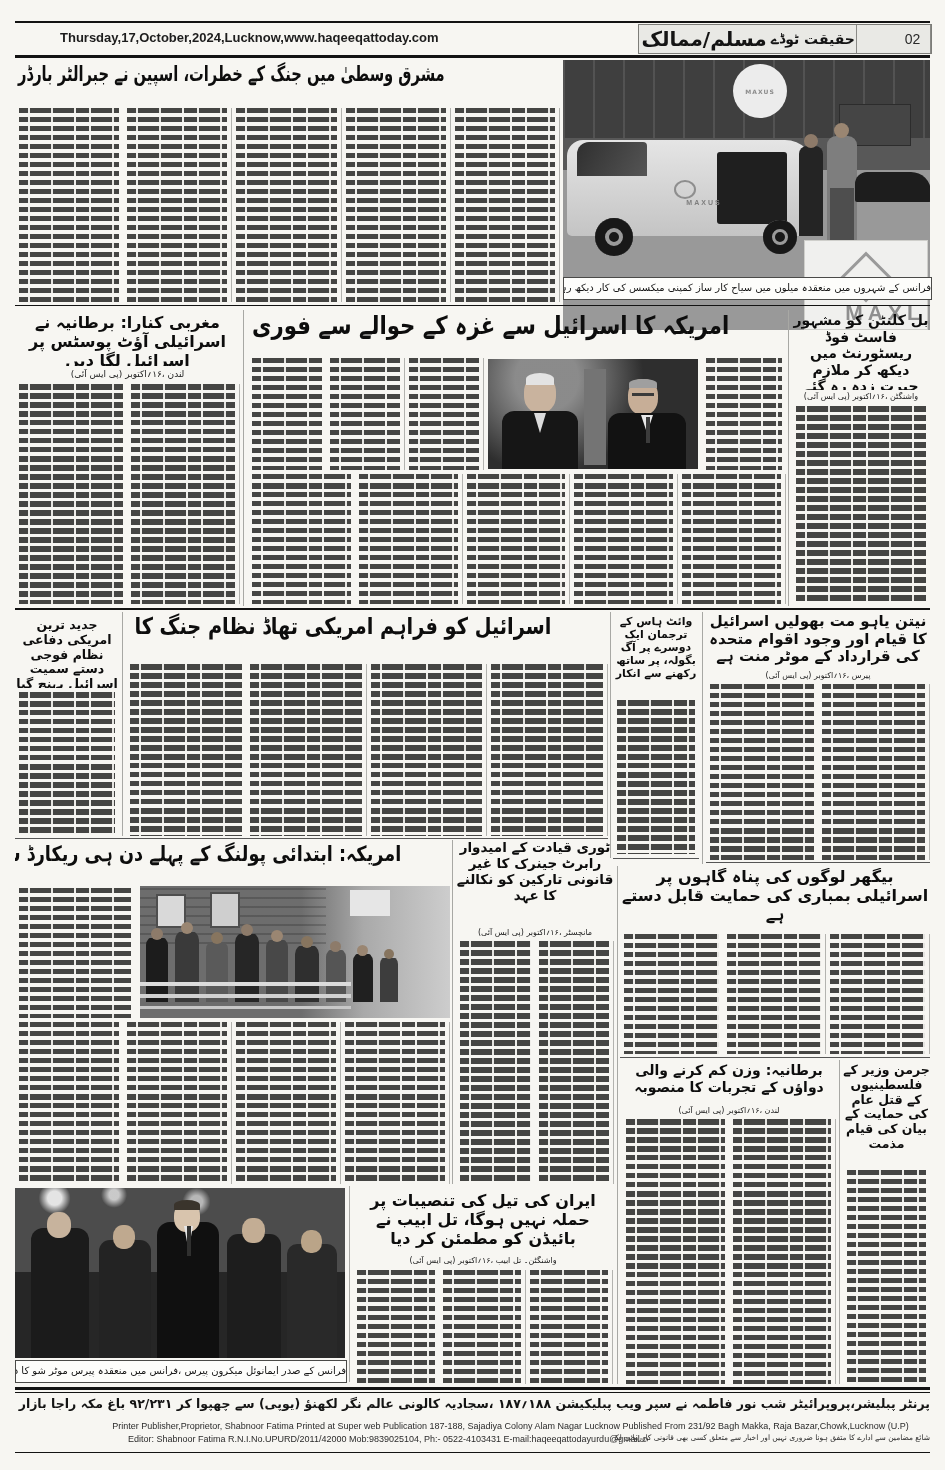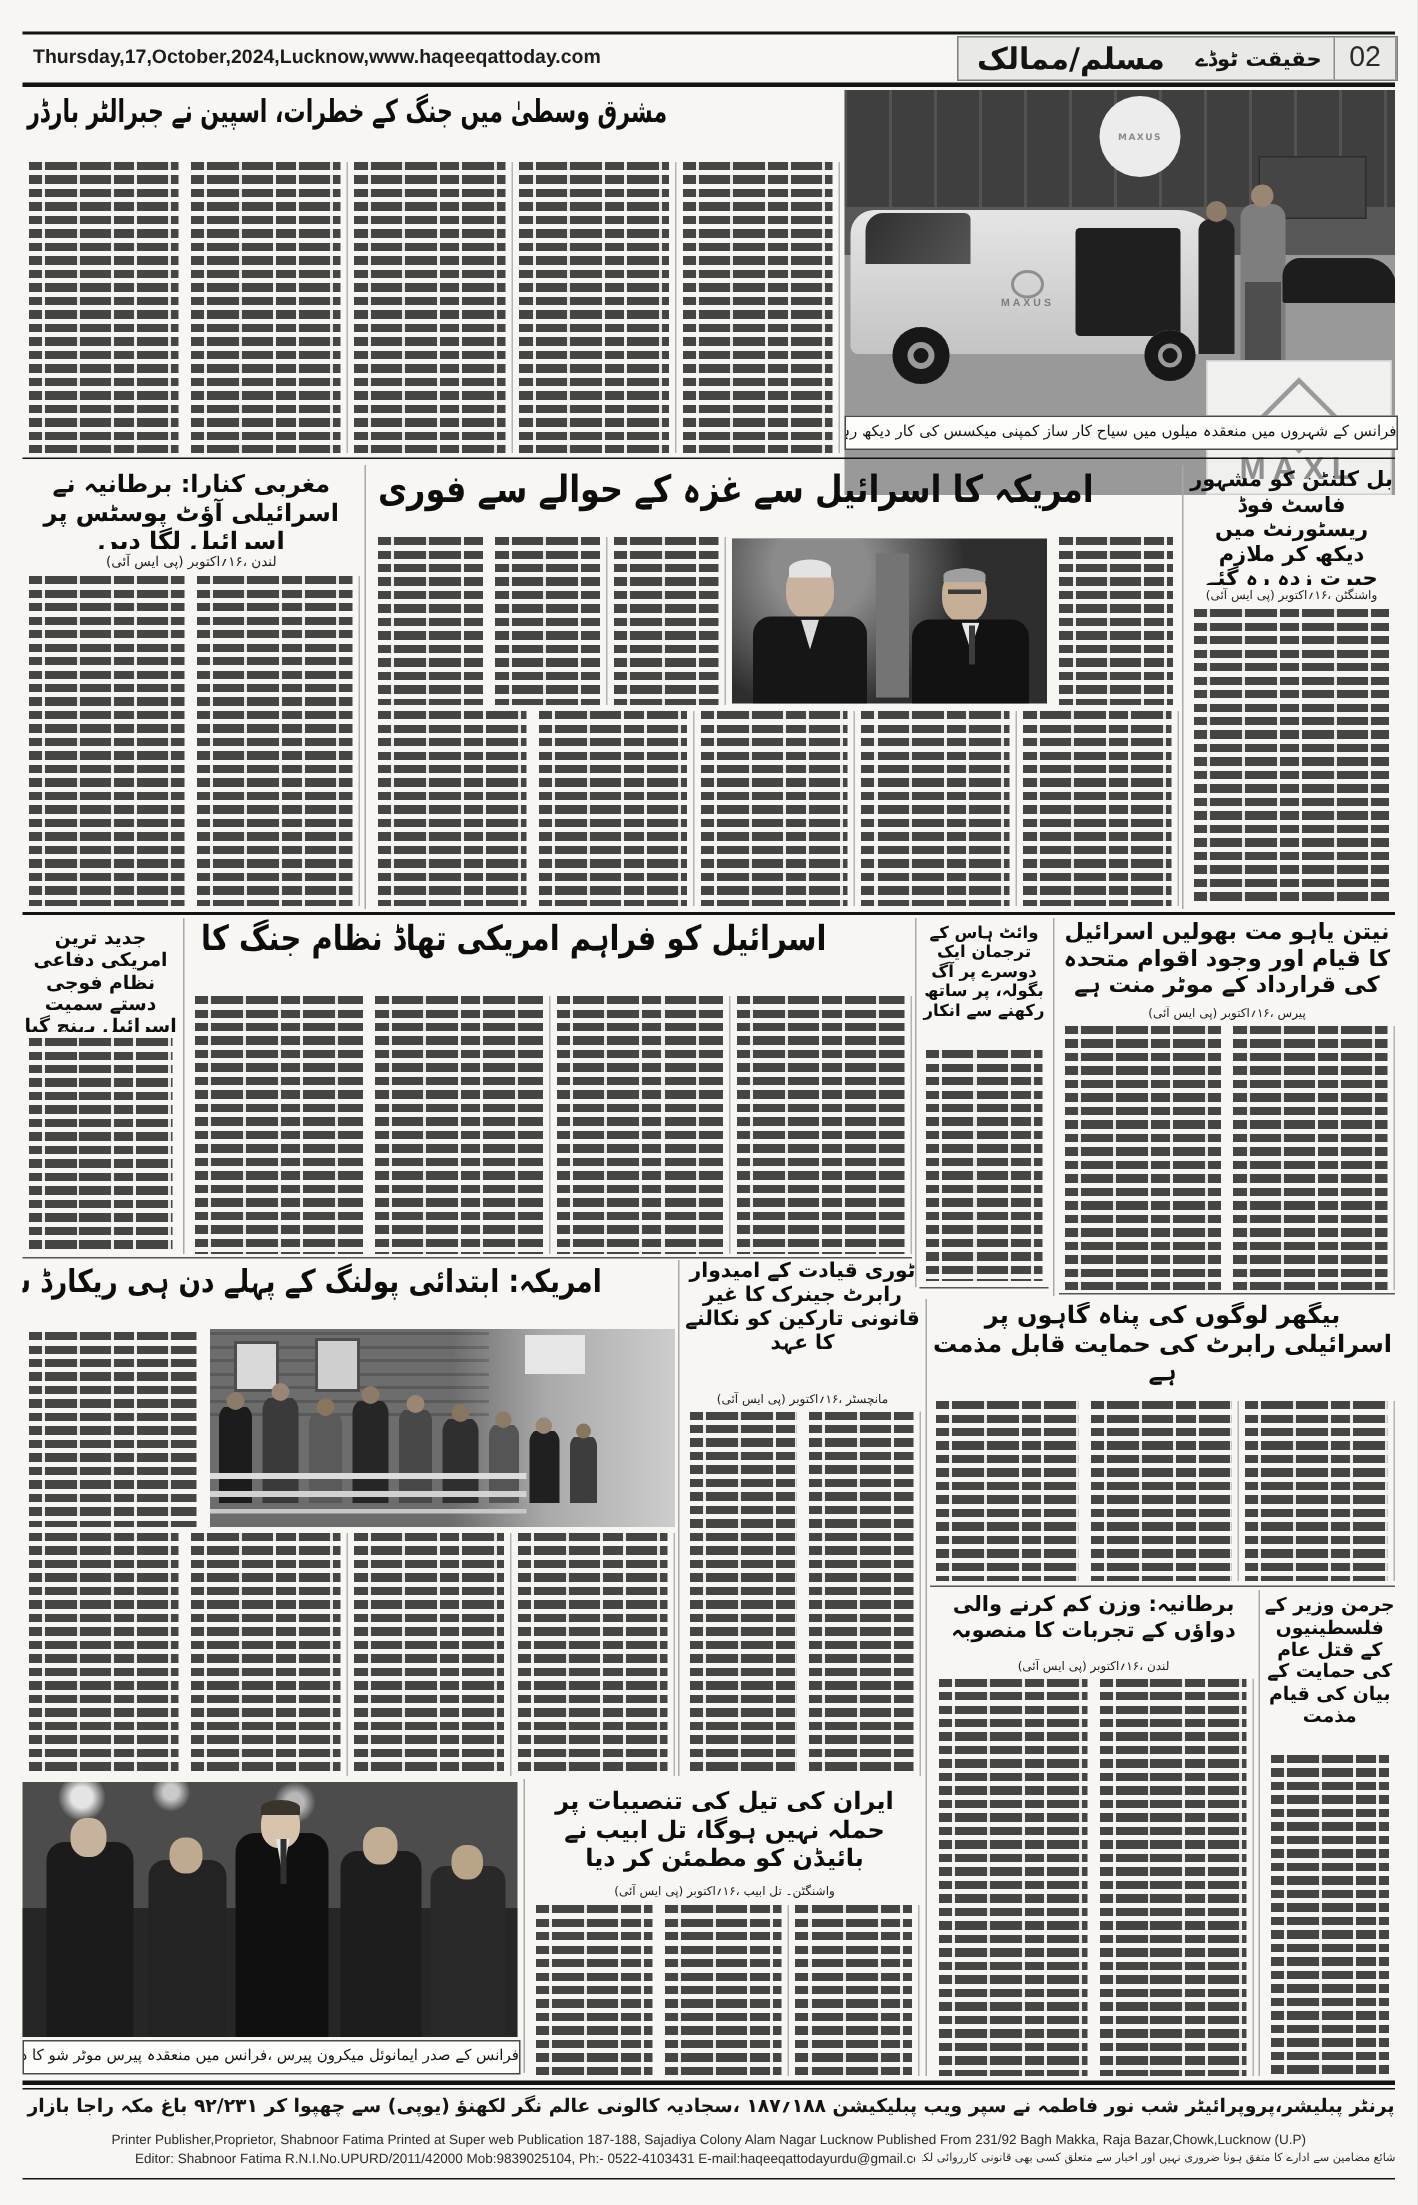--- a/index.html
+++ b/index.html
@@ -1,20 +1,20 @@
 <!DOCTYPE html>
 <html><head>
 <meta charset="utf-8">
 <style>
   html,body{margin:0;padding:0;background:#d8d8d4;}
   #page{position:relative;width:945px;height:1470px;background:#f7f6f2;font-family:"DejaVu Sans",sans-serif;color:#141414;overflow:hidden;}
   .abs{position:absolute;}
   .rule{position:absolute;background:#131313;}
   .vline{position:absolute;width:1px;background:#a8a8a4;}
-  .en{font-family:"Liberation Sans","DejaVu Sans",sans-serif;}
+  .en{font-family:"Liberation Sans","DejaVu Sans",sans-serif;margin-left:38px;}
   .h{font-weight:bold;direction:rtl;text-align:center;color:#0d0d0d;line-height:1.18;overflow:hidden;}
   .h .fit{display:inline-block;white-space:nowrap;}
   .dl{direction:rtl;text-align:center;font-size:9px;color:#222;white-space:nowrap;overflow:hidden;}
   .cols{display:flex;}
   .col{flex:1;padding:0 4px;}
   .col + .col{border-right:1px solid #b3b3af;}
   .sim{
     background-image:
       repeating-linear-gradient(to right, rgba(247,246,242,0) 0 13px, rgba(247,246,242,0.95) 13px 15px, rgba(247,246,242,0) 15px 36px, rgba(247,246,242,0.9) 36px 38px, rgba(247,246,242,0) 38px 59px, rgba(247,246,242,0.95) 59px 61px),
       repeating-linear-gradient(to bottom, #454543 0 5.5px, rgba(0,0,0,0) 5.5px 9px);
@@ -29,21 +29,21 @@
 </head>
 <body>
 
 <div id="page">
 
   <div class="rule" style="left:15px;top:21px;width:915px;height:2px"></div>
   <div class="abs en" style="left:22px;top:30px;width:470px;height:18px;font-size:13px;font-weight:bold;color:#1d1d1d">Thursday,17,October,2024,Lucknow,www.haqeeqattoday.com</div>
   <div class="abs strip" style="left:638px;top:24px;width:292px;height:28px">
     <div class="cell" style="width:150px;font-size:20px;font-weight:bold">مسلم/ممالک</div>
     <div class="cell" style="width:100px;font-size:14px;font-weight:bold">حقیقت ٹوڈے</div>
-    <div class="cell en" style="width:40px;font-size:19px;color:#2a2a2a">02</div>
+    <div class="cell en" style="width:40px;font-size:14px;color:#2a2a2a">02</div>
   </div>
   <div class="rule" style="left:15px;top:55px;width:915px;height:3px"></div>
 
   <div class="abs h" style="left:15px;top:62px;width:585px;height:42px;font-size:21px">
     <span class="fit" style="transform:scaleX(0.7);transform-origin:center">مشرق وسطیٰ میں جنگ کے خطرات، اسپین نے جبرالٹر بارڈر پر غیر اعلانیہ سرحدی کنٹرول نافذ کر دیا</span>
   </div>
   <div class="abs cols" style="left:15px;top:108px;width:545px;height:194px">
     <div class="col sim"></div>
     <div class="col sim"></div>
     <div class="col sim"></div>
@@ -226,21 +226,21 @@
   <div class="vline" style="left:452px;top:840px;height:344px"></div>
 
   <div class="abs h" style="left:456px;top:840px;width:158px;height:86px;font-size:13.5px">ٹوری قیادت کے امیدوار رابرٹ جینرک کا غیر قانونی تارکین کو نکالنے کا عہد</div>
   <div class="abs dl" style="left:456px;top:928px;width:158px;height:11px;font-size:8px">مانچسٹر ،۱۶؍اکتوبر (پی ایس آئی)</div>
   <div class="abs cols" style="left:456px;top:941px;width:158px;height:243px">
     <div class="col sim"></div>
     <div class="col sim"></div>
   </div>
   <div class="vline" style="left:617px;top:866px;height:518px"></div>
 
-  <div class="abs h" style="left:620px;top:868px;width:310px;height:58px;font-size:16px">بیگھر لوگوں کی پناہ گاہوں پر اسرائیلی رابرٹ کی حمایت قابل مذمت ہے</div>
+  <div class="abs h" style="left:620px;top:868px;width:310px;height:58px;font-size:16px">بیگھر لوگوں کی پناہ گاہوں پر اسرائیلی بمباری کی حمایت قابل دستے ہے</div>
   <div class="abs cols" style="left:620px;top:934px;width:310px;height:120px">
     <div class="col sim"></div>
     <div class="col sim"></div>
     <div class="col sim"></div>
   </div>
   <div class="rule" style="left:620px;top:1057px;width:310px;height:1px;background:#555"></div>
 
   <div class="abs h" style="left:622px;top:1062px;width:214px;height:44px;font-size:14px">برطانیہ: وزن کم کرنے والی دواؤں کے تجربات کا منصوبہ</div>
   <div class="abs dl" style="left:622px;top:1106px;width:214px;height:11px;font-size:8px">لندن ،۱۶؍اکتوبر (پی ایس آئی)</div>
   <div class="abs cols" style="left:622px;top:1119px;width:214px;height:265px">

